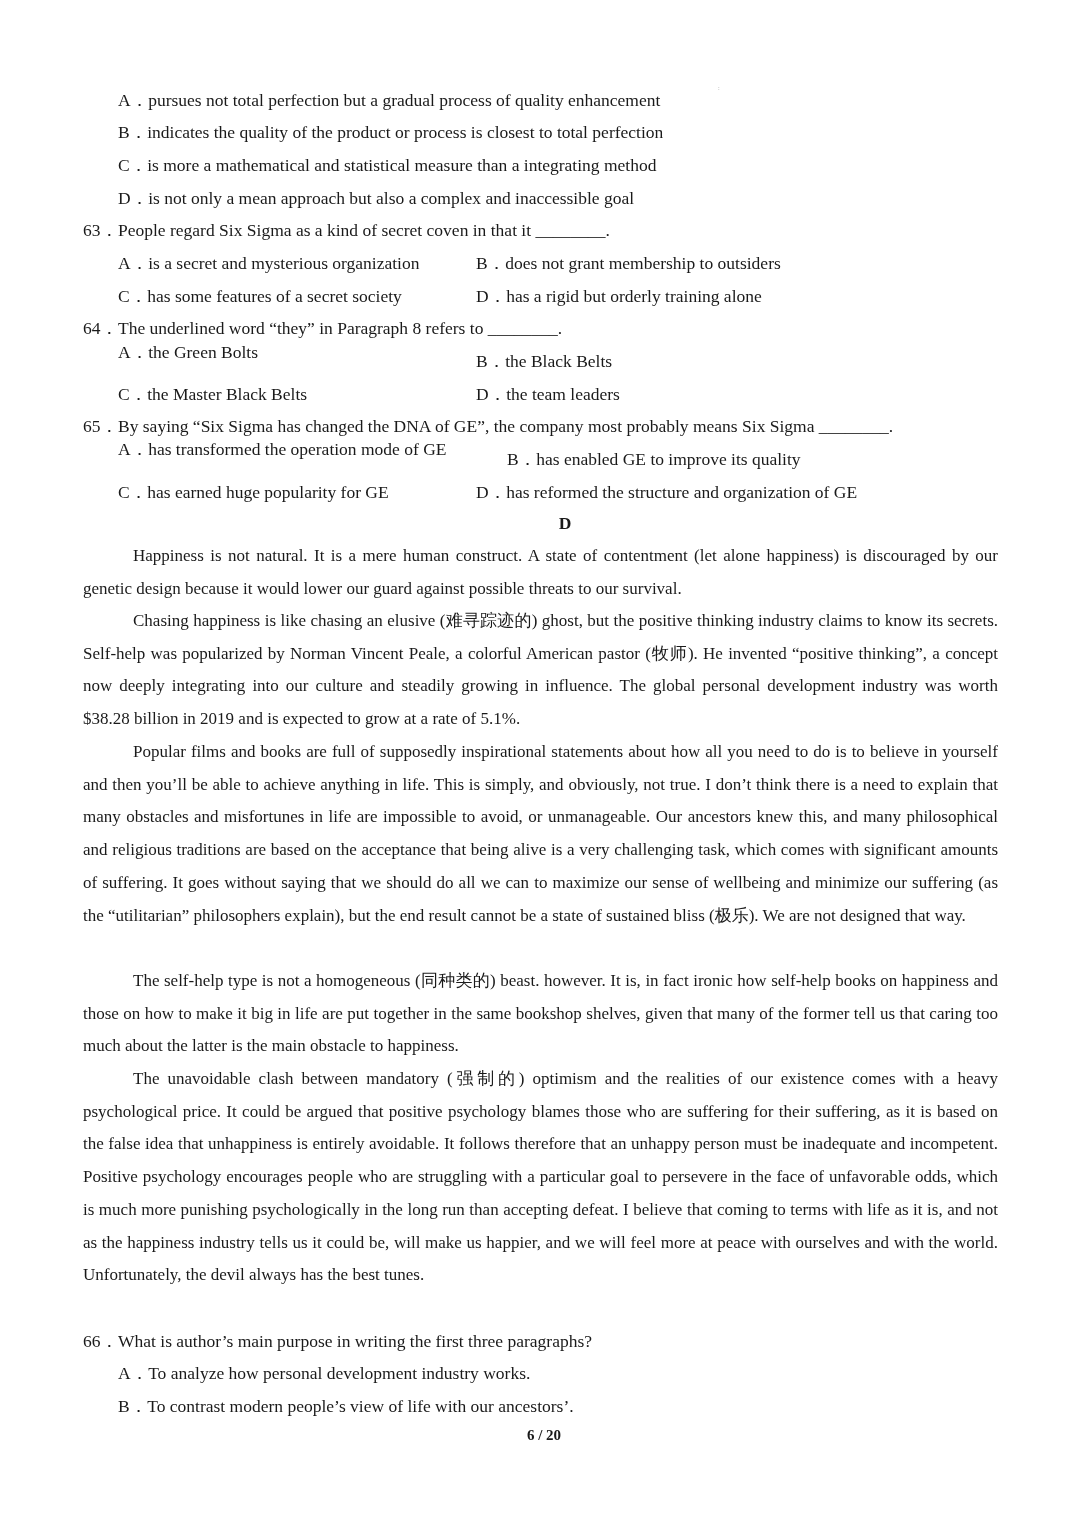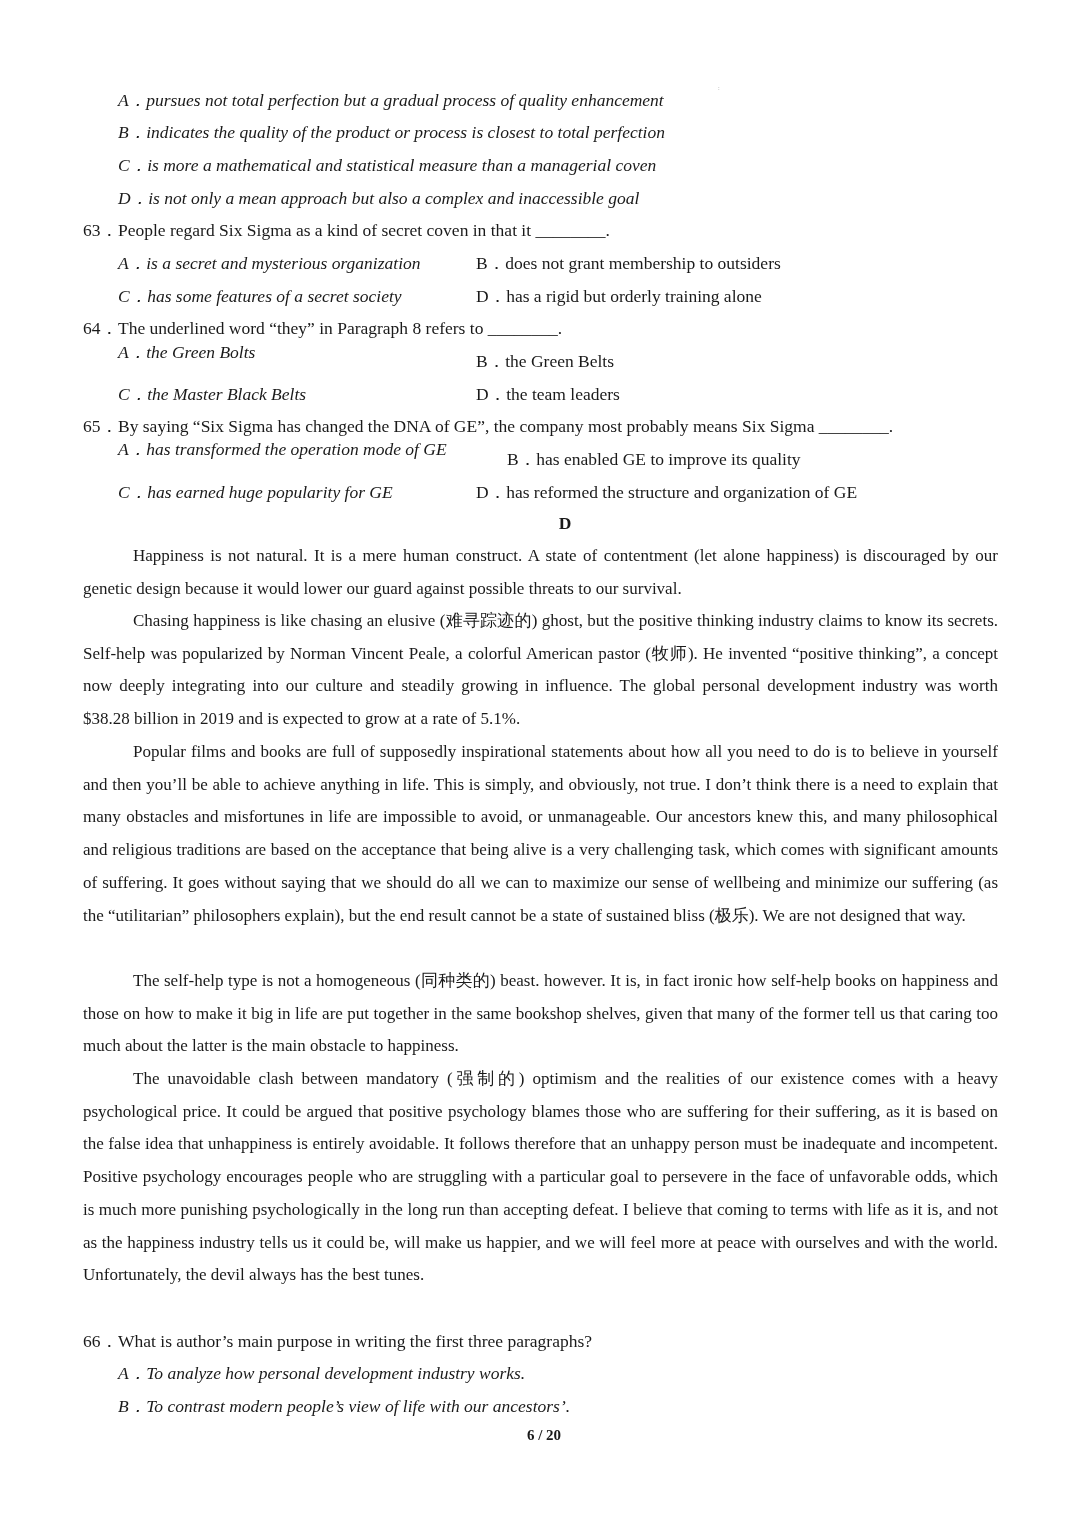--- a/index.html
+++ b/index.html
@@ -4,48 +4,48 @@
 <style>
   html, body { margin: 0; padding: 0; background: #ffffff; }
   body {
     width: 1080px; height: 1527px; position: relative; overflow: hidden;
     font-family: "Liberation Serif", "DejaVu Serif", serif;
     color: #1a1a1a;
     font-size: 17.5px;
   }
   .line { position: absolute; left: 0; white-space: nowrap; line-height: 20px; }
   .q { left: 83px; }
-  .opt { left: 118px; font-style: italic; }
+  .opt { left: 118px; }
   .opt2 { left: 476px; }
   .opt2b { left: 507px; }
   .para { position: absolute; left: 83px; width: 915px; font-size: 17px; line-height: 32.7px; text-align: justify; text-indent: 50px; }
   .section { position: absolute; left: 0; width: 1130px; text-align: center; font-weight: bold; top: 513px; }
   .footer { position: absolute; left: 0; width: 1088px; text-align: center; font-weight: bold; font-size: 15px; top: 1427px; }
   b.strong { font-weight: normal; }
   .mark { position: absolute; left: 718px; top: 85px; font-size: 6px; color: #aaa; }
 </style>
 </head>
 <body>
 
 <span class="mark">:</span>
 
 <div class="line opt" style="top:90px"><span>A．</span><span>pursues not total perfection but a gradual process of quality enhancement</span></div>
 <div class="line opt" style="top:122px"><span>B．</span><span>indicates the quality of the product or process is closest to total perfection</span></div>
-<div class="line opt" style="top:155px"><span>C．</span><span>is more a mathematical and statistical measure than a managerial coven</span></div>
+<div class="line opt" style="top:155px"><span>C．</span><span>is more a mathematical and statistical measure than a integrating method</span></div>
 <div class="line opt" style="top:188px"><span>D．</span><span>is not only a mean approach but also a complex and inaccessible goal</span></div>
 
 <div class="line q" style="top:220px">63．People regard Six Sigma as a kind of secret coven in that it ________.</div>
 <div class="line opt" style="top:253px"><span>A．</span><span>is a secret and mysterious organization</span></div>
 <div class="line opt2" style="top:253px"><span>B．</span><span>does not grant membership to outsiders</span></div>
 <div class="line opt" style="top:286px"><span>C．</span><span>has some features of a secret society</span></div>
 <div class="line opt2" style="top:286px"><span>D．</span><span>has a rigid but orderly training alone</span></div>
 
 <div class="line q" style="top:318px">64．The underlined word “they” in Paragraph 8 refers to ________.</div>
 <div class="line opt" style="top:342px"><span>A．</span><span>the Green Bolts</span></div>
-<div class="line opt2" style="top:351px"><span>B．</span><span>the Green Belts</span></div>
+<div class="line opt2" style="top:351px"><span>B．</span><span>the Black Belts</span></div>
 <div class="line opt" style="top:384px"><span>C．</span><span>the Master Black Belts</span></div>
 <div class="line opt2" style="top:384px"><span>D．</span><span>the team leaders</span></div>
 
 <div class="line q" style="top:416px">65．By saying “Six Sigma has changed the DNA of GE”, the company most probably means Six Sigma ________.</div>
 <div class="line opt" style="top:439px"><span>A．</span><span>has transformed the operation mode of GE</span></div>
 <div class="line opt2b" style="top:449px"><span>B．</span><span>has enabled GE to improve its quality</span></div>
 <div class="line opt" style="top:482px"><span>C．</span><span>has earned huge popularity for GE</span></div>
 <div class="line opt2" style="top:482px"><span>D．</span><span>has reformed the structure and organization of GE</span></div>
 
 <div class="section">D</div>

